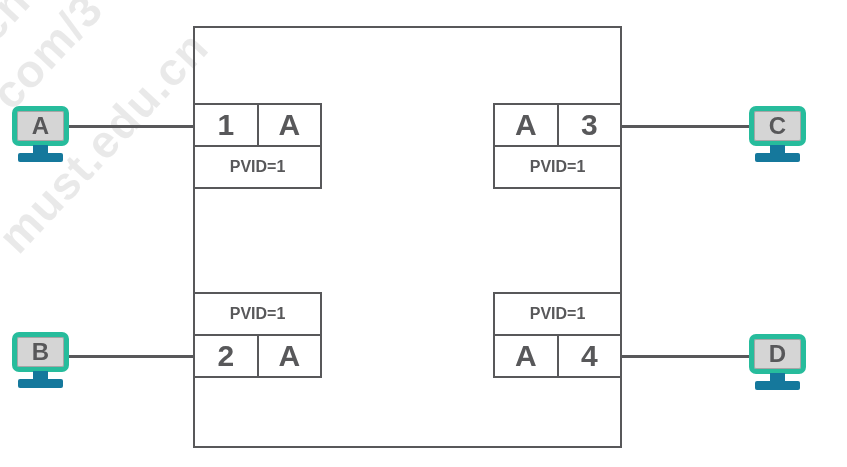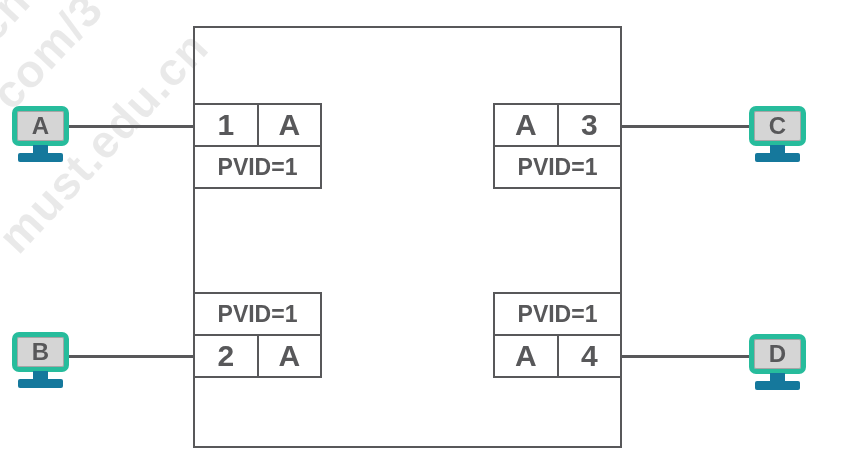--- a/index.html
+++ b/index.html
@@ -32,21 +32,21 @@
     display:flex; flex-direction:column;
   }
   .port-row { height:40px; display:flex; align-items:center; justify-content:center; }
   .port-row + .port-row { border-top:2px solid var(--line, #58585a); }
   .cells { padding:0; }
   .cell {
     flex:1 1 50%; height:100%; display:flex; align-items:center; justify-content:center;
     font-size:30px; font-weight:bold; color:var(--text, #58585a);
   }
   .cell:first-child { border-right:2px solid var(--line, #58585a); }
-  .pvid { font-size:23px; font-weight:bold; color:var(--text, #58585a); }
+  .pvid { font-size:16px; font-weight:bold; color:var(--text, #58585a); }
 
   
   .wire { position:absolute; z-index:1; height:3px; background:var(--line, #58585a); }
 
   
   .host { position:absolute; z-index:3; width:57px; }
   .monitor {
     width:57px; height:40px; box-sizing:border-box;
     border:5px solid var(--monitor-frame, #27bc9c); border-radius:7px;
     background:var(--monitor-screen, #d5d5d5);

